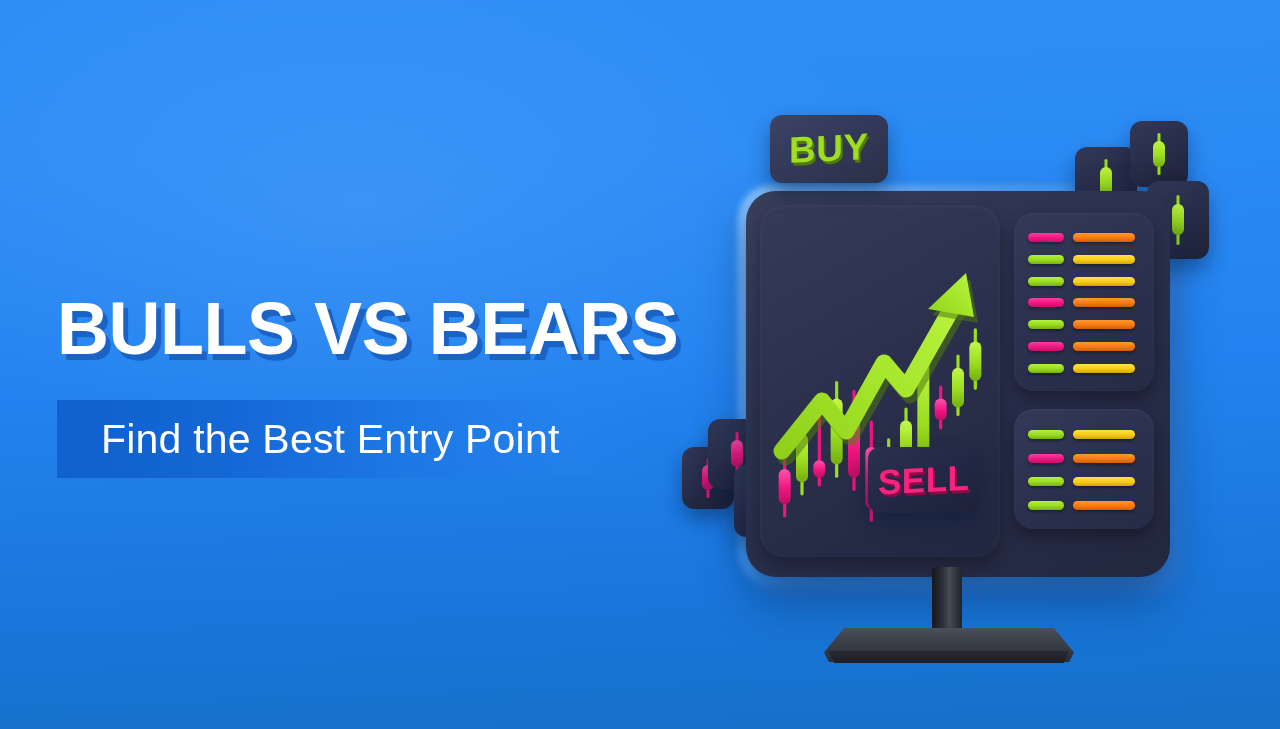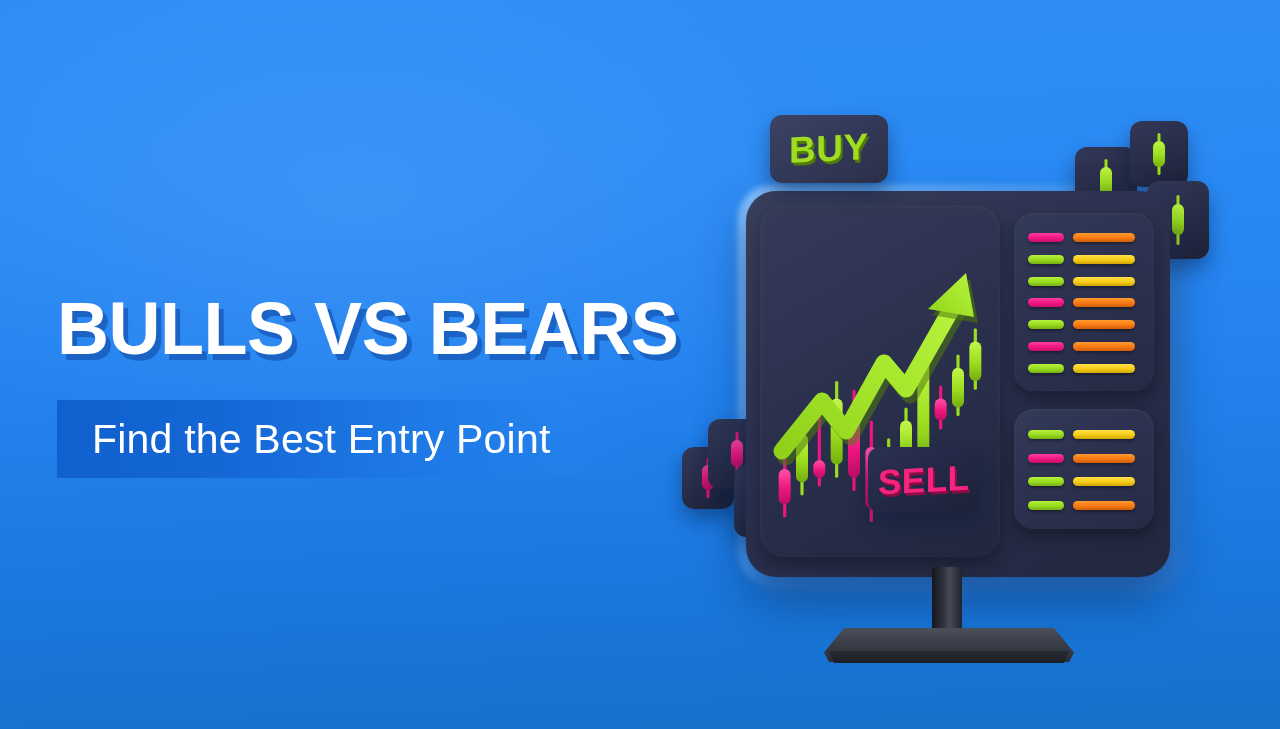--- a/index.html
+++ b/index.html
@@ -23,21 +23,21 @@
   .headline{
     font-size:75px;line-height:.97;font-weight:bold;color:#ffffff;
     letter-spacing:-0.5px;font-stretch:condensed;
     transform:scaleX(.96);transform-origin:left center;
     text-shadow:5px 6px 0 #1a63c4, 5px 6px 1px #1a63c4;
     white-space:nowrap;margin:0;padding:0;
   }
   .subtitle-band{
     position:absolute;left:0px;top:108px;width:586px;height:78px;
     background:linear-gradient(90deg,#1060cf 0%,#1567d6 28%,#1d78e4 58%,rgba(40,132,240,.35) 86%,rgba(43,139,245,0) 100%);
-    display:flex;align-items:center;
+    display:flex;align-items:center;padding-left:9px;
   }
   .subtitle{
     color:#ffffff;font-size:41px;font-weight:400;letter-spacing:.2px;
     padding-left:35px;white-space:nowrap;
   }
 
   
   .illus{position:absolute;left:660px;top:95px;width:600px;height:540px;}
 
   .glow-rim{

